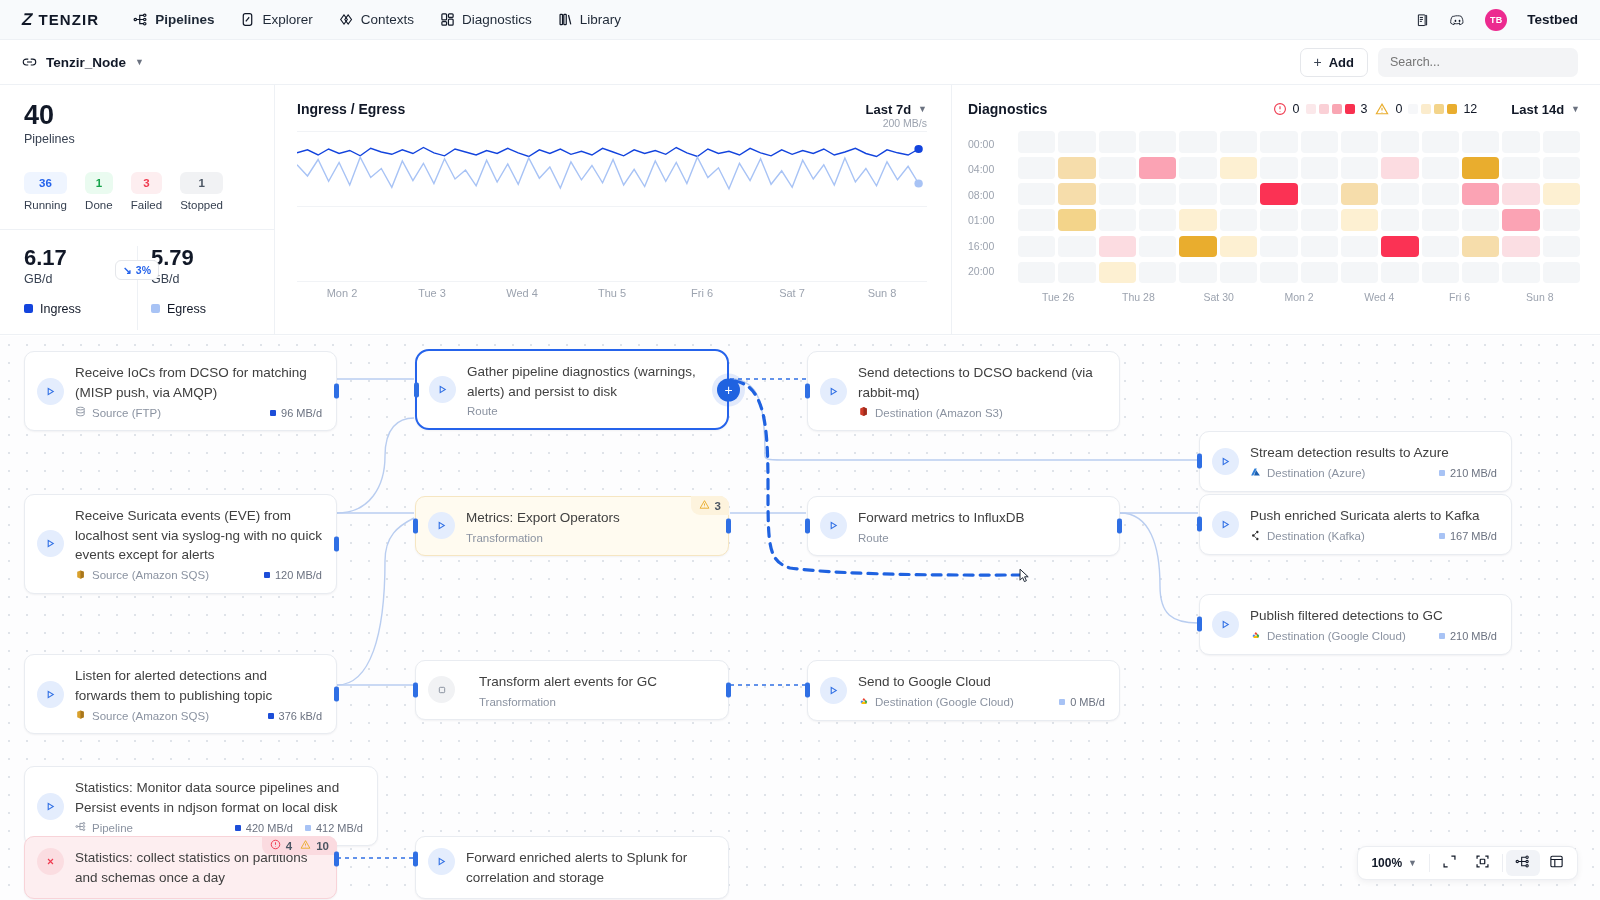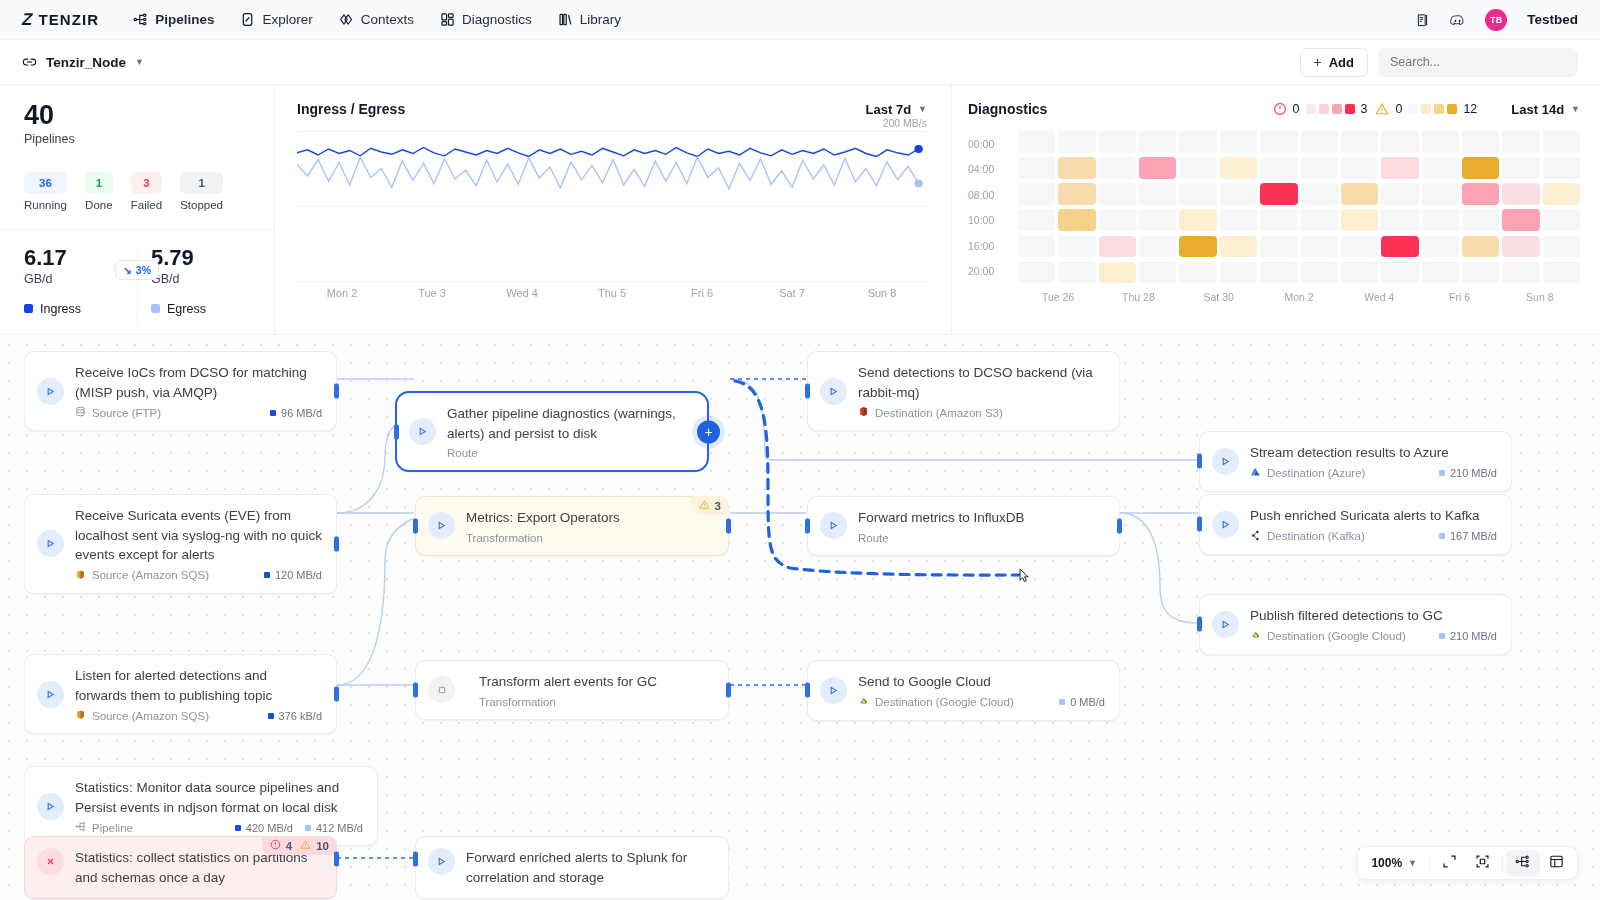--- a/index.html
+++ b/index.html
@@ -400,21 +400,21 @@
         <div class="range-sel" style="margin-left:26px">
           <span>Last 14d</span>
           <span class="chev">▼</span>
         </div>
       </div>
       <div class="heat">
         <div class="heat-ylabels" id="heat-ylabels">
             <div class="heat-ylabel">00:00</div>
             <div class="heat-ylabel">04:00</div>
             <div class="heat-ylabel">08:00</div>
-            <div class="heat-ylabel">10:00</div>
+            <div class="heat-ylabel">01:00</div>
             <div class="heat-ylabel">16:00</div>
             <div class="heat-ylabel">20:00</div>
           </div>
         <div class="heat-grid" id="heat-grid">
             <div class="heat-cell"></div>
             <div class="heat-cell"></div>
             <div class="heat-cell"></div>
             <div class="heat-cell"></div>
             <div class="heat-cell"></div>
             <div class="heat-cell"></div>
@@ -554,21 +554,21 @@
             <span class="rate-chip">
               <i class="dot-in"></i>
                 <span>96 MB/d</span>
             </span>
           </span>
         </div>
       </div>
       <span class="port out"></span>
     </div>
 
-    <div class="node selected" style="left:395px; top:13px; width:314px;margin-top:42px;">
+    <div class="node selected" style="left:415px; top:13px; width:314px;">
       <div class="node-ico">
         <svg width="11" height="11" viewBox="0 0 12 12" fill="none" stroke="#2f6fe4" stroke-width="1.2">
             <path d="M3.5 2.6 9 6l-5.5 3.4z"></path>
           </svg>
       </div>
       <div class="node-body">
         <div class="node-title">Gather pipeline diagnostics (warnings, alerts) and persist to disk</div>
         <div class="node-meta">
           <span class="node-kind">Route</span>
         </div>

